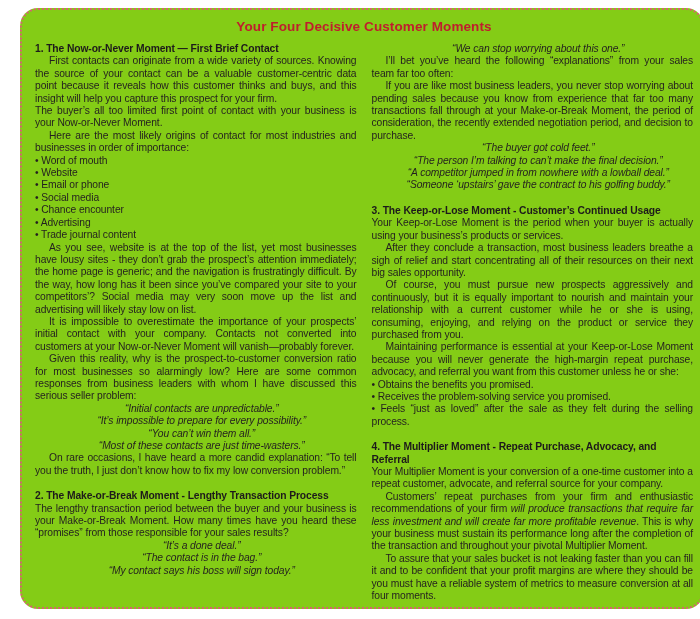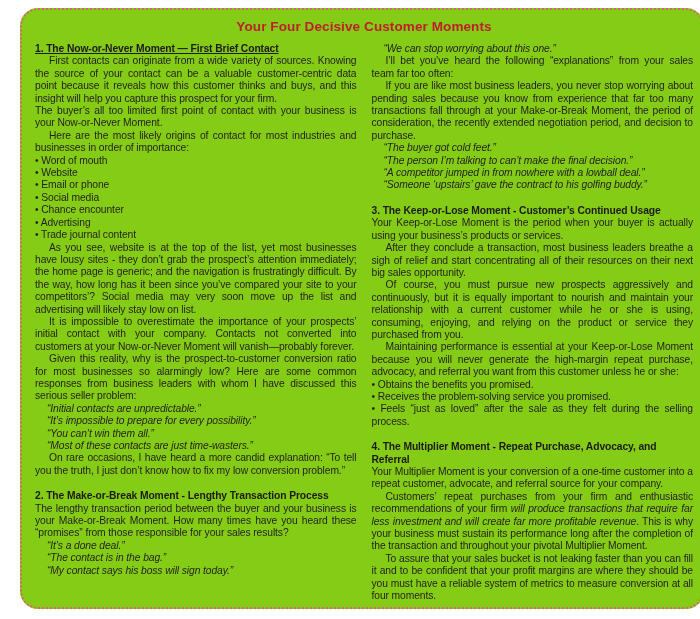--- a/index.html
+++ b/index.html
@@ -40,25 +40,25 @@
     letter-spacing: -0.1px;
   }
   .col p { margin: 0; }
   .para { text-align: justify; }
   .para.indent { text-indent: 14px; }
   .heading {
     font-weight: bold;
     margin-top: 13px !important;
     color: #1d1a1b;
   }
-  .heading:first-child { margin-top: 0 !important; text-decoration: underline; }
+  .heading:first-child { margin-top: 0 !important; }
   .quote {
     font-style: italic;
     padding-left: 12px;
-    text-align: left;
+    text-align: center;
   }
   .bullet { text-align: justify; }
   .em { font-style: italic; }
 </style>
 </head>
 <body>
 
 <div class="page-frame">
   <div class="doc-title">Your Four Decisive Customer Moments</div>
   <div class="cols">

